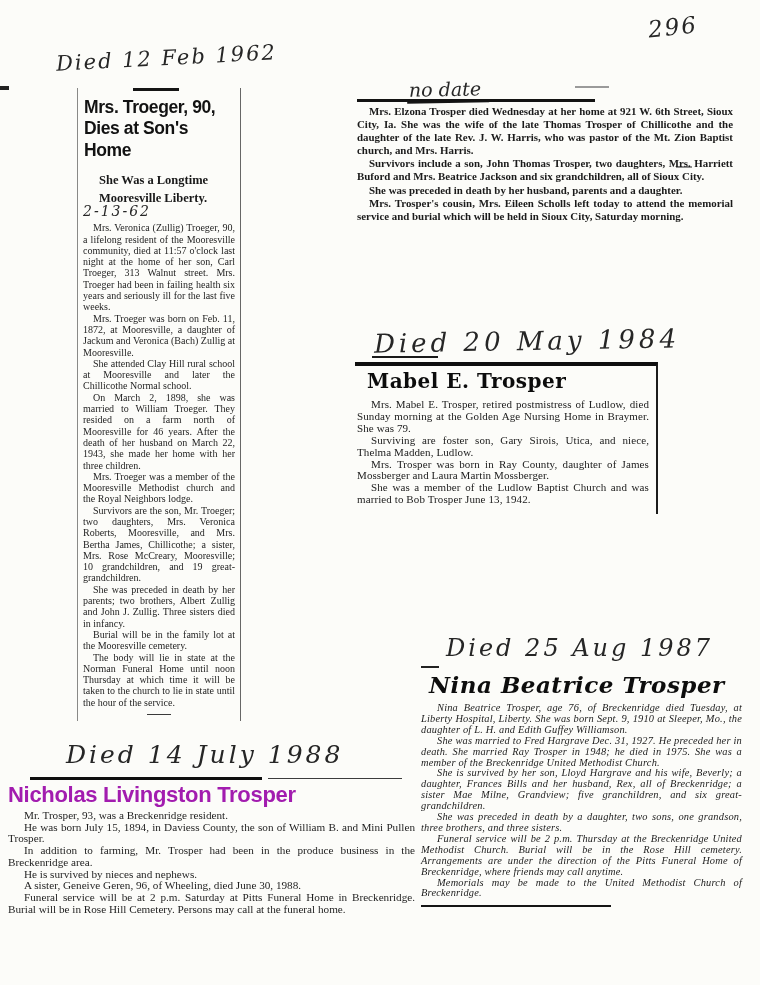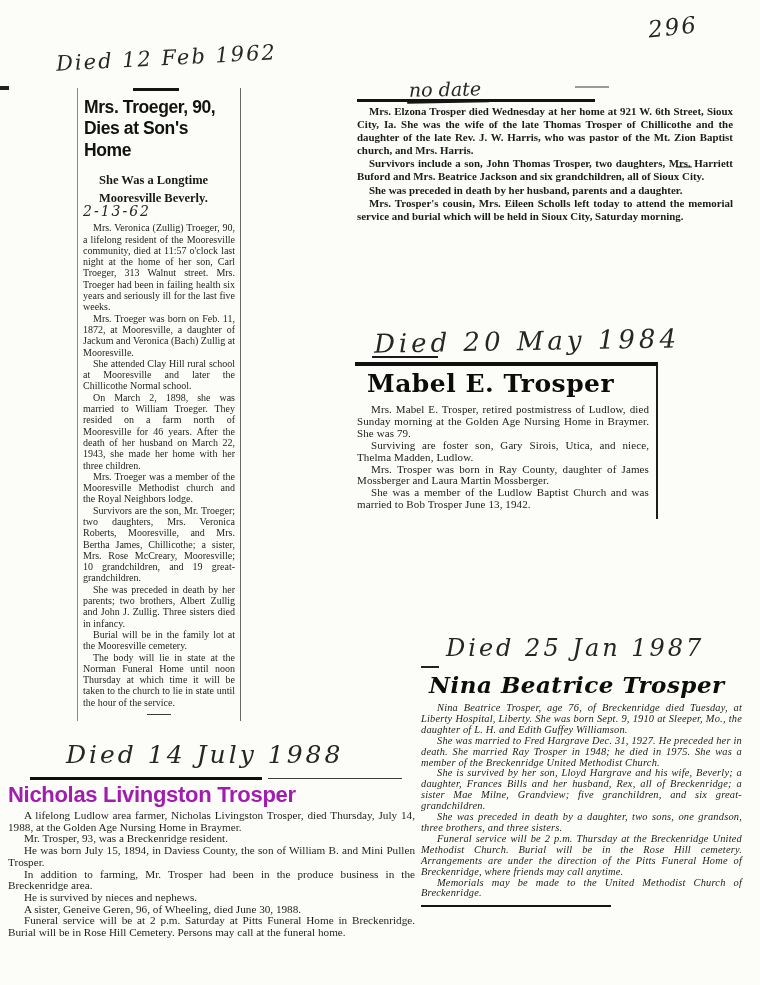--- a/index.html
+++ b/index.html
@@ -53,21 +53,21 @@
 
   
   .mabel-died-underline { position:absolute; left:372px; top:356px; width:66px; height:2px; background:#1a1a1a; }
   .mabel {
     left:355px; top:362px; width:303px; box-sizing:border-box;
     padding:0 7px 8px 2px;
     border-top:4px solid #0f0f0f; border-right:2px solid #1c1c1c;
   }
   .mabel-headline {
     margin:3px 0 6px 10px; font-family:"DejaVu Serif", serif;
-    font-weight:700; font-size:25px; letter-spacing:0.5px; color:#0c0c0c;
+    font-weight:700; font-size:20px; letter-spacing:0.5px; color:#0c0c0c;
   }
   .mabel-body p { font-size:11px; line-height:11.9px; text-indent:14px; color:#212121; letter-spacing:0.1px; }
 
   
   .nina-dash { position:absolute; left:421px; top:666px; width:18px; height:2px; background:#222; }
   .nina { left:421px; top:671px; width:321px;font-style:italic; }
   .nina-headline {
     margin:0 0 5px 8px; font-family:"DejaVu Serif", serif;
     font-weight:700; font-size:23px; letter-spacing:0.5px; color:#0d0d0d;
   }
@@ -104,21 +104,21 @@
   <div class="hw hw-troeger">Died 12 Feb 1962</div>
 
   <div class="clip troeger">
     <div class="troeger-topline"></div>
     <h2 class="troeger-headline">
       <span>Mrs. Troeger, 90,</span>
       <span>Dies at Son's Home</span>
     </h2>
     <div class="troeger-sub">
       <span>She Was a Longtime</span>
-      <span>Mooresville Beverly.</span>
+      <span>Mooresville Liberty.</span>
     </div>
     <div class="hw hw-inline">2-13-62</div>
     <div class="body troeger-body">
         <p>Mrs. Veronica (Zullig) Troeger, 90, a lifelong resident of the Mooresville community, died at 11:57 o'clock last night at the home of her son, Carl Troeger, 313 Walnut street. Mrs. Troeger had been in failing health six years and seriously ill for the last five weeks.</p>
         <p>Mrs. Troeger was born on Feb. 11, 1872, at Mooresville, a daughter of Jackum and Veronica (Bach) Zullig at Mooresville.</p>
         <p>She attended Clay Hill rural school at Mooresville and later the Chillicothe Normal school.</p>
         <p>On March 2, 1898, she was married to William Troeger. They resided on a farm north of Mooresville for 46 years. After the death of her husband on March 22, 1943, she made her home with her three children.</p>
         <p>Mrs. Troeger was a member of the Mooresville Methodist church and the Royal Neighbors lodge.</p>
         <p>Survivors are the son, Mr. Troeger; two daughters, Mrs. Veronica Roberts, Mooresville, and Mrs. Bertha James, Chillicothe; a sister, Mrs. Rose McCreary, Mooresville; 10 grandchildren, and 19 great-grandchildren.</p>
         <p>She was preceded in death by her parents; two brothers, Albert Zullig and John J. Zullig. Three sisters died in infancy.</p>
@@ -146,21 +146,21 @@
   <div class="clip mabel">
     <h1 class="mabel-headline">Mabel E. Trosper</h1>
     <div class="body mabel-body">
         <p>Mrs. Mabel E. Trosper, retired postmistress of Ludlow, died Sunday morning at the Golden Age Nursing Home in Braymer. She was 79.</p>
         <p>Surviving are foster son, Gary Sirois, Utica, and niece, Thelma Madden, Ludlow.</p>
         <p>Mrs. Trosper was born in Ray County, daughter of James Mossberger and Laura Martin Mossberger.</p>
         <p>She was a member of the Ludlow Baptist Church and was married to Bob Trosper June 13, 1942.</p>
       </div>
   </div>
 
-  <div class="hw hw-nina">Died 25 Jan 1987</div>
+  <div class="hw hw-nina">Died 25 Aug 1987</div>
   <div class="nina-dash"></div>
 
   <div class="clip nina">
     <h1 class="nina-headline">Nina Beatrice Trosper</h1>
     <div class="body nina-body">
         <p>Nina Beatrice Trosper, age 76, of Breckenridge died Tuesday, at Liberty Hospital, Liberty. She was born Sept. 9, 1910 at Sleeper, Mo., the daughter of L. H. and Edith Guffey Williamson.</p>
         <p>She was married to Fred Hargrave Dec. 31, 1927. He preceded her in death. She married Ray Trosper in 1948; he died in 1975. She was a member of the Breckenridge United Methodist Church.</p>
         <p>She is survived by her son, Lloyd Hargrave and his wife, Beverly; a daughter, Frances Bills and her husband, Rex, all of Breckenridge; a sister Mae Milne, Grandview; five granchildren, and six great-grandchildren.</p>
         <p>She was preceded in death by a daughter, two sons, one grandson, three brothers, and three sisters.</p>
         <p>Funeral service will be 2 p.m. Thursday at the Breckenridge United Methodist Church. Burial will be in the Rose Hill cemetery. Arrangements are under the direction of the Pitts Funeral Home of Breckenridge, where friends may call anytime.</p>
@@ -169,21 +169,20 @@
     <div class="nina-bottomline"></div>
   </div>
 
   <div class="hw hw-nicholas">Died 14 July 1988</div>
   <div class="nich-line-thick"></div>
   <div class="nich-line-thin"></div>
 
   <div class="clip nicholas">
     <h1 class="nich-headline">Nicholas Livingston Trosper</h1>
     <div class="body nich-body">
-        <p>A lifelong Ludlow area farmer, Nicholas Livingston Trosper, died Thursday, July 14, 1988, at the Golden Age Nursing Home in Braymer.</p>
         <p>Mr. Trosper, 93, was a Breckenridge resident.</p>
         <p>He was born July 15, 1894, in Daviess County, the son of William B. and Mini Pullen Trosper.</p>
         <p>In addition to farming, Mr. Trosper had been in the produce business in the Breckenridge area.</p>
         <p>He is survived by nieces and nephews.</p>
         <p>A sister, Geneive Geren, 96, of Wheeling, died June 30, 1988.</p>
         <p>Funeral service will be at 2 p.m. Saturday at Pitts Funeral Home in Breckenridge. Burial will be in Rose Hill Cemetery. Persons may call at the funeral home.</p>
       </div>
   </div>
 
 </div>

